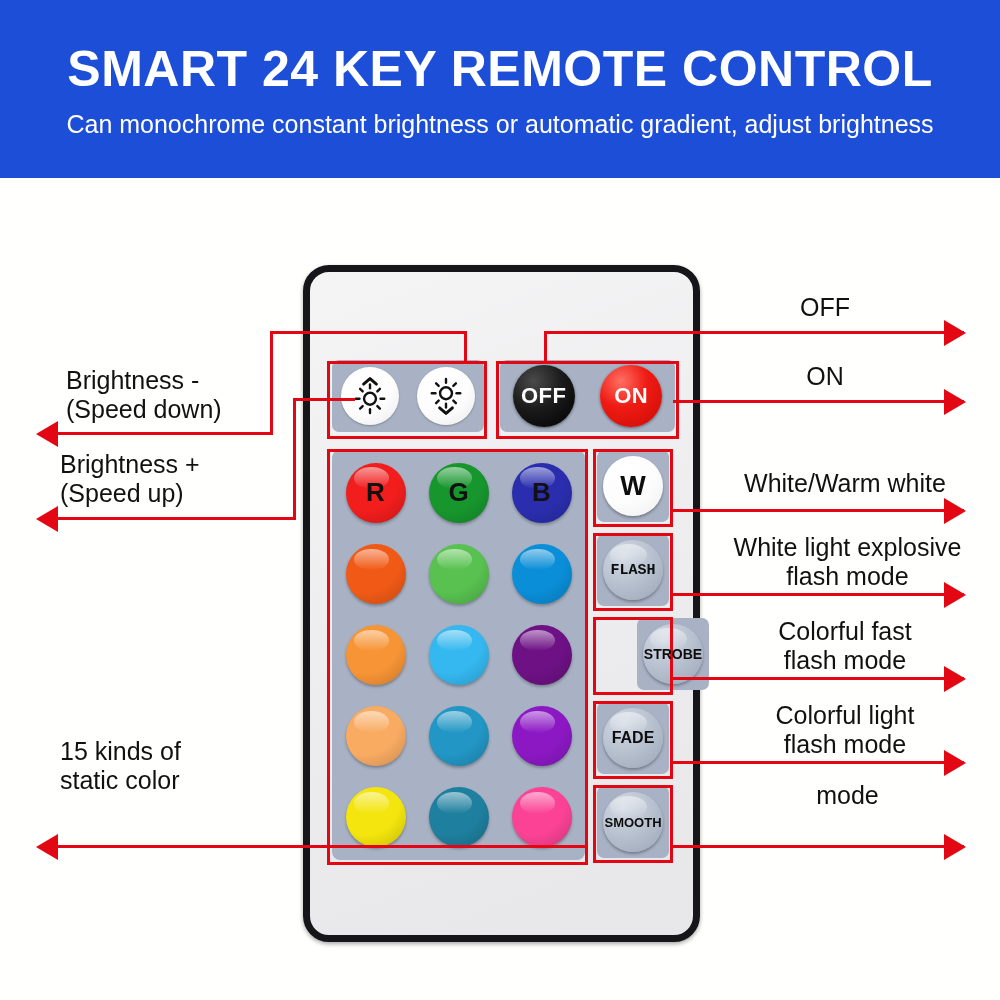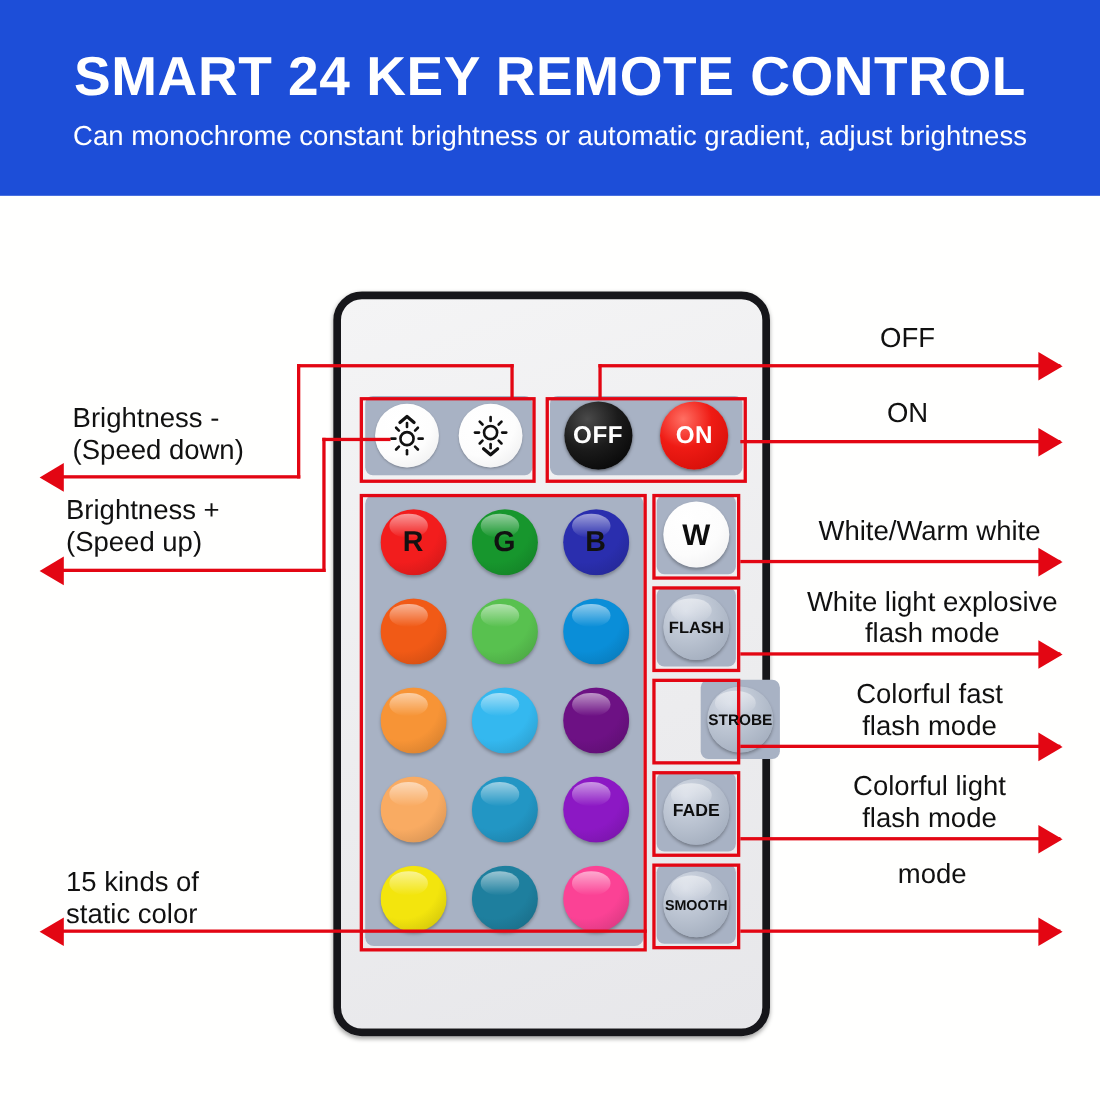--- a/index.html
+++ b/index.html
@@ -126,21 +126,21 @@
   }
   .mode-btn::after {
     content:""; position:absolute; left:12%; top:7%; width:62%; height:36%;
     border-radius:50%;
     background: linear-gradient(180deg, rgba(255,255,255,.5), rgba(255,255,255,0));
   }
   .mode-btn span { position:relative; z-index:2; }
   .mode-gray { background: radial-gradient(circle at 34% 26%, #d3d9e4 0%, #b8c1cf 48%, #9aa5b6 100%); }
   .mode-white { background: radial-gradient(circle at 34% 26%, #ffffff 0%, #fcfcfc 55%, #ededee 100%); }
   #btn-w span { font-size:27px; }
-  #btn-flash span { font-size:15px; }
+  #btn-flash span { font-size:15px;font-family:Liberation Mono, monospace; }
   #btn-strobe span { font-size:14px; }
   #btn-fade span { font-size:16px; }
   #btn-smooth span { font-size:13px; }
 
   
   .hl {
     position:absolute;
     border:3px solid #e30613;
     box-sizing:border-box;
     pointer-events:none;
@@ -332,21 +332,21 @@
   <div class="ln-v" style="left:293px; top:398px; height:122px;"></div>
   <div class="ln-h" style="left:42px;  top:517px; width:254px;"></div>
   <div class="arrow-l" style="left:36px; top:506px;"></div>
   <div class="callout l" style="left:60px; top:450px; width:225px;">
     <div>Brightness +</div>
     <div>(Speed up)</div>
   </div>
 
   <div class="ln-h" style="left:42px; top:845px; width:546px;"></div>
   <div class="arrow-l" style="left:36px; top:834px;"></div>
-  <div class="callout l" style="left:60px; top:788px; width:225px;">
+  <div class="callout l" style="left:60px; top:737px; width:225px;">
     <div>15 kinds of</div>
     <div>static color</div>
   </div>
 
   <div class="ln-v" style="left:544px; top:331px; height:32px;"></div>
   <div class="ln-h" style="left:544px; top:331px; width:420px;"></div>
   <div class="arrow-r" style="left:944px; top:320px;"></div>
   <div class="callout r" style="left:700px; top:293px; width:250px;">
     <div>OFF</div>
   </div>

